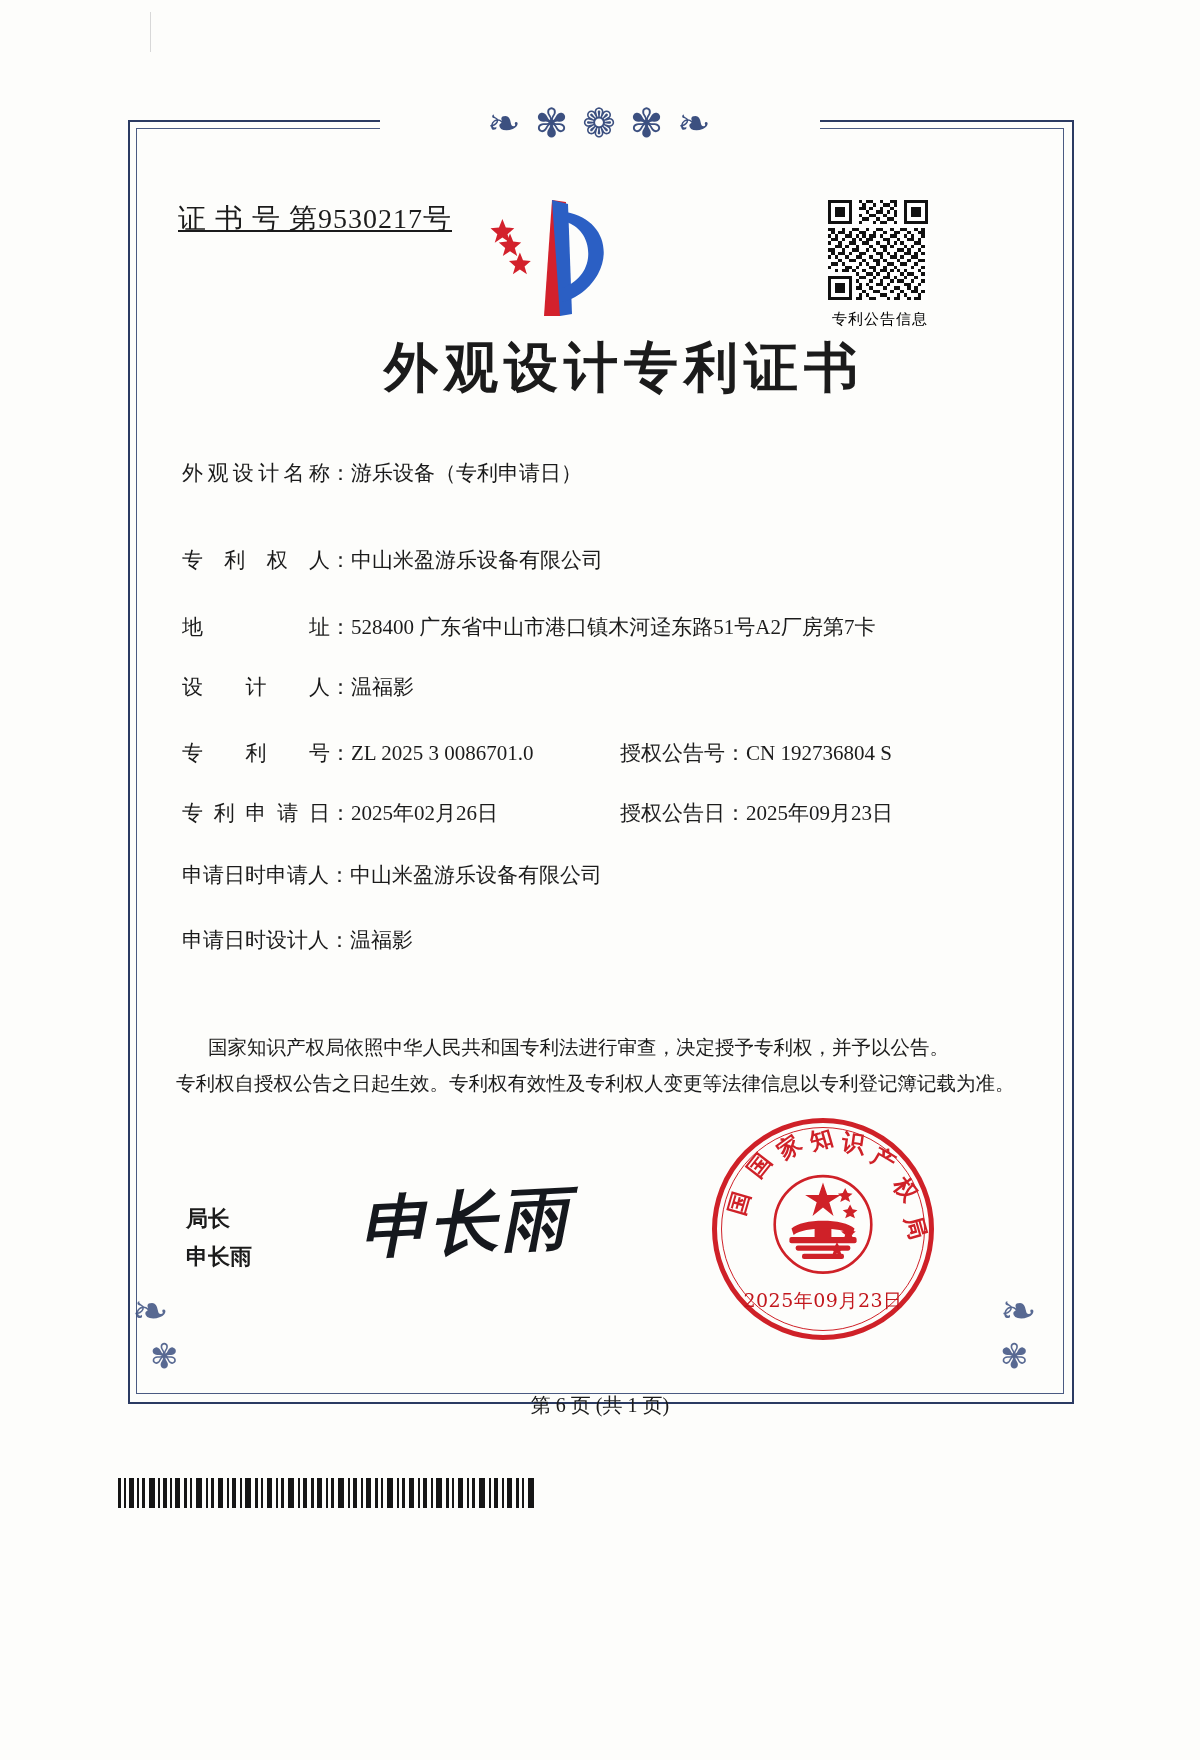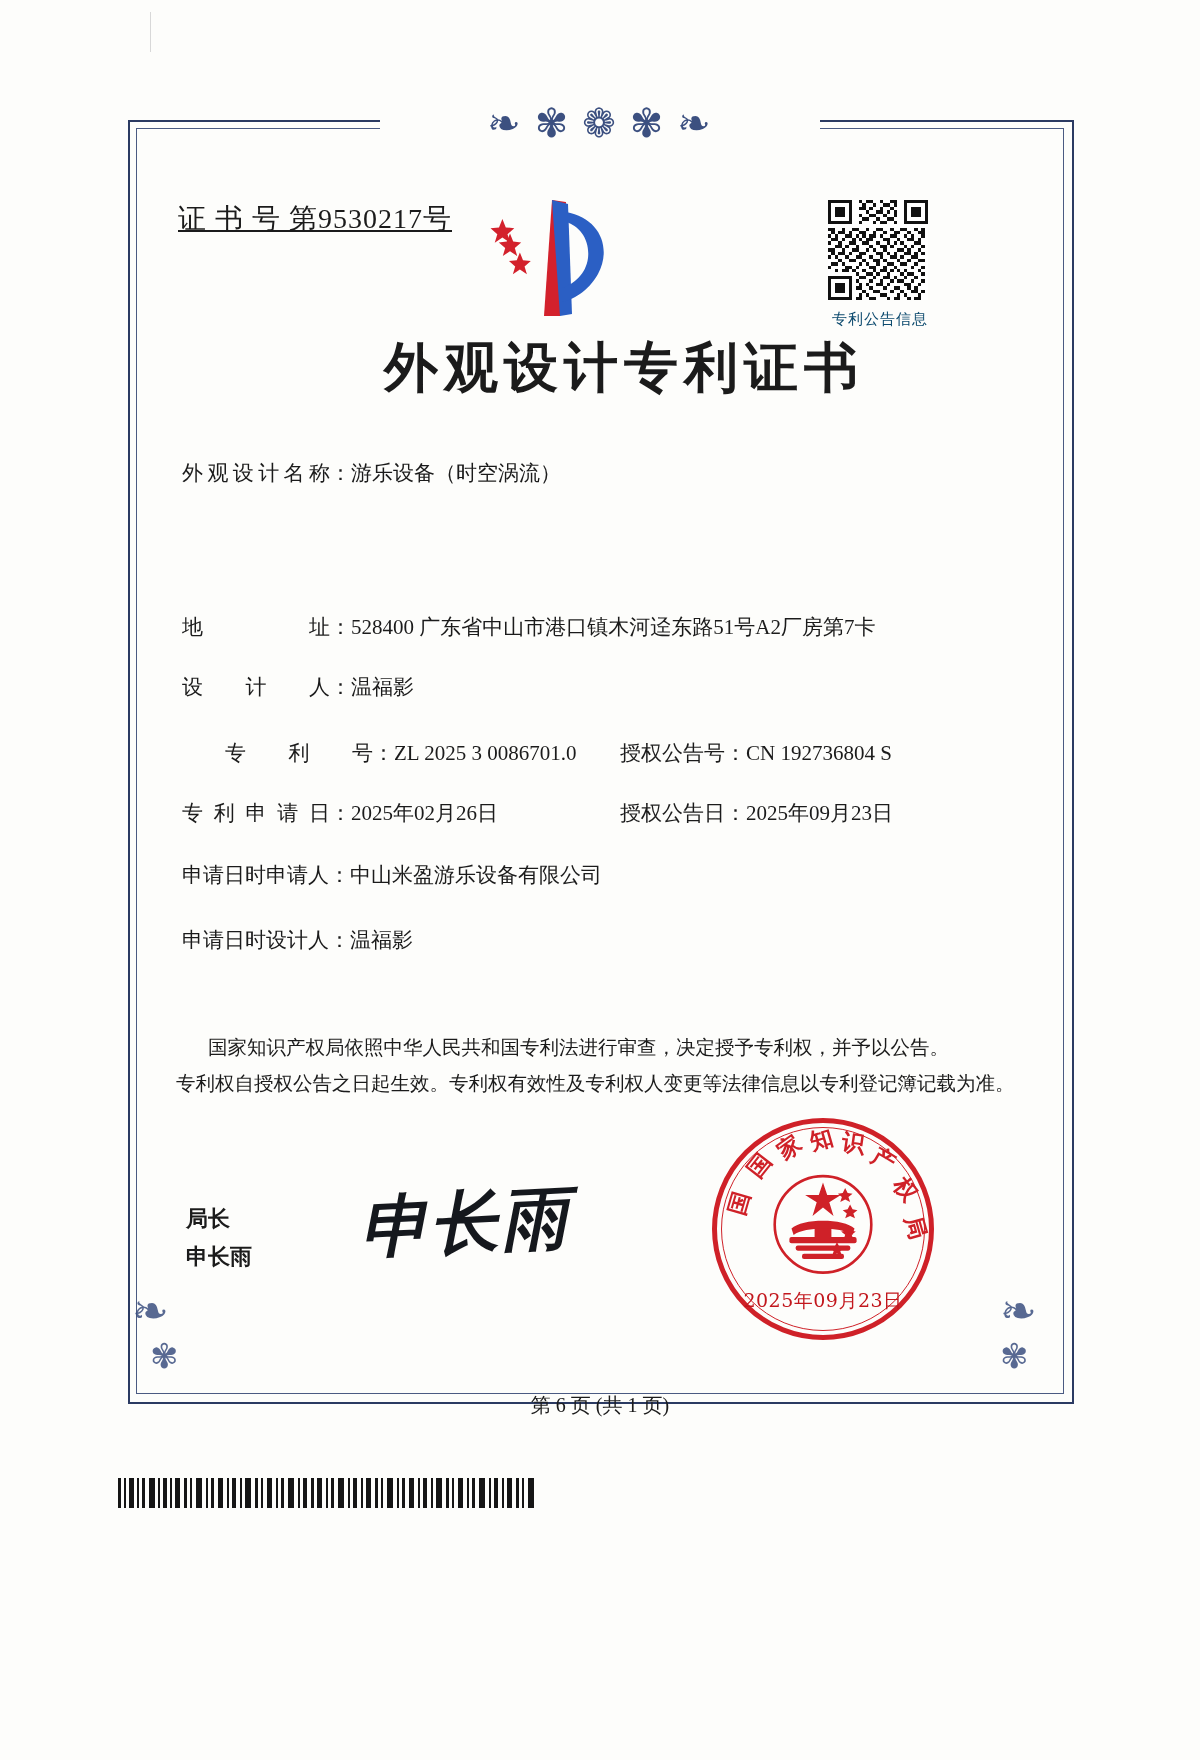--- a/index.html
+++ b/index.html
@@ -96,21 +96,21 @@
     width: 100px;
     height: 100px;
   }
   .qr-label {
     position: absolute;
     left: 800px;
     top: 310px;
     width: 160px;
     text-align: center;
     font-size: 15px;
-    color: #0c4a6e;
+    color: #000000;
     letter-spacing: 1px;
   }
 
   .doc-title {
     position: absolute;
     left: 0;
     top: 332px;
     width: 1200px;
     text-align: center;
     font-size: 54px;
@@ -133,21 +133,21 @@
     text-align: justify;
     text-align-last: justify;
   }
   .label-plain { display:inline-block; }
   .value { }
 
   .f1 { left: 182px; top: 458px; }
   .f2 { left: 182px; top: 545px; }
   .f3 { left: 182px; top: 612px; }
   .f4 { left: 182px; top: 672px; }
-  .f5 { left: 182px; top: 738px; margin-left: 43px; }
+  .f5 { left: 182px; top: 738px; }
   .f5b { left: 620px; top: 738px; }
   .f6 { left: 182px; top: 798px; }
   .f6b { left: 620px; top: 798px; }
   .f7 { left: 182px; top: 860px; }
   .f8 { left: 182px; top: 925px; }
 
   
   .statement {
     position: absolute;
     left: 176px;
@@ -505,23 +505,26 @@
           <rect x="23" y="28" width="1" height="1"></rect>
           <rect x="25" y="28" width="2" height="1"></rect>
       </g>
     </svg>
   </div>
   <div class="qr-label">专利公告信息</div>
 
   <div class="doc-title">外观设计专利证书</div>
 
   <div class="field f1">
-    <span class="label-spread">外观设计名称</span><span>：</span><span class="value">游乐设备（时空涡流）</span>
-  </div>
-
+    <span class="label-spread">外观设计名称</span><span>：</span><span class="value">游乐设备（专利申请日）</span>
+  </div>
+
+  <div class="field f2">
+    <span class="label-spread">专利权人</span><span>：</span><span class="value">中山米盈游乐设备有限公司</span>
+  </div>
 
   <div class="field f3">
     <span class="label-spread">地址</span><span>：</span><span class="value">528400 广东省中山市港口镇木河迳东路51号A2厂房第7卡</span>
   </div>
 
   <div class="field f4">
     <span class="label-spread">设计人</span><span>：</span><span class="value">温福影</span>
   </div>
 
   <div class="field f5">

